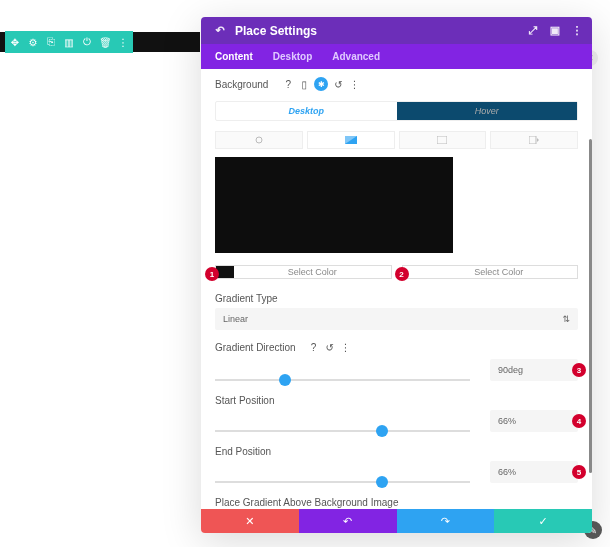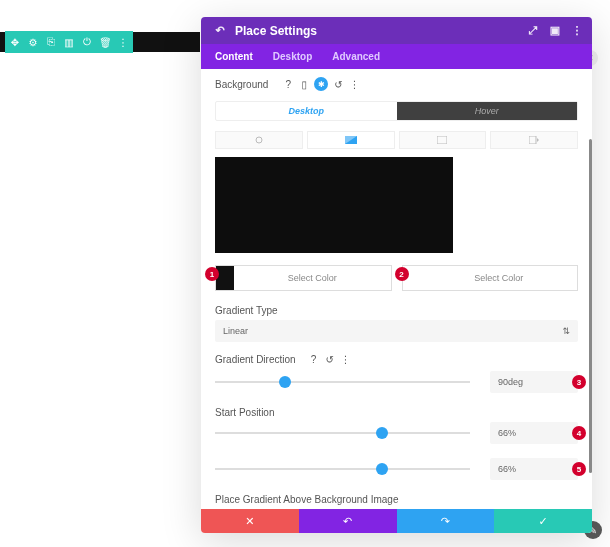--- a/index.html
+++ b/index.html
@@ -111,21 +111,21 @@
     }
     .device-tabs div {
       flex: 1;
       display: flex;
       align-items: center;
       justify-content: center;
       font-size: 9px;
       cursor: pointer;
     }
     .device-tabs .d-active { color: #2ea3f2; font-weight: 600; }
-    .device-tabs .d-inactive { color: #aaa; background: #404040; }
+    .device-tabs .d-inactive { color: #aaa; background: #0c4a6e; }
     
     .bg-subtabs {
       display: flex;
       gap: 4px;
       margin-bottom: 8px;
     }
     .bg-subtabs .sub {
       flex: 1;
       height: 18px;
       border: 1px solid #eee;
@@ -148,21 +148,21 @@
       display: flex;
       gap: 10px;
       margin-bottom: 14px;
       position: relative;
     }
     .color-block {
       flex: 1;
       display: flex;
       align-items: center;
       border: 1px solid #ddd;
-      height: 26px;
+      height: 14px;
       cursor: pointer;
     }
     .swatch {
       width: 18px; height: 100%; background: #111; flex: 0 0 18px;
     }
     .swatch.none { background: #fff; }
     .color-block .lbl {
       flex: 1; text-align: center; font-size: 9px; color: #888;
     }
     
@@ -187,21 +187,21 @@
       align-items: center;
       padding: 0 8px;
       font-size: 9px;
       color: #666;
       justify-content: space-between;
       cursor: pointer;
       margin-bottom: 12px;
     }
     .slider-row {
       display: flex;
-      align-items: center;
+      align-items: flex-end;
       gap: 20px;
       margin-bottom: 14px;
       position: relative;
     }
     .slider-track {
       flex: 1;
       height: 2px;
       background: #ddd;
       position: relative;
       cursor: pointer;
@@ -394,20 +394,21 @@
 
     <div class="field-label">Start Position</div>
     <div class="slider-row">
       <div class="slider-track">
         <div class="slider-thumb" style="left:63%;"></div>
       </div>
       <div class="slider-val">66%</div>
       <div class="anno" style="right:-8px;top:4px;">4</div>
     </div>
 
+    <div class="field-label">End Position</div>
     <div class="slider-row">
       <div class="slider-track">
         <div class="slider-thumb" style="left:63%;"></div>
       </div>
       <div class="slider-val">66%</div>
       <div class="anno" style="right:-8px;top:4px;">5</div>
     </div>
 
     <div class="field-label">Place Gradient Above Background Image</div>
 

